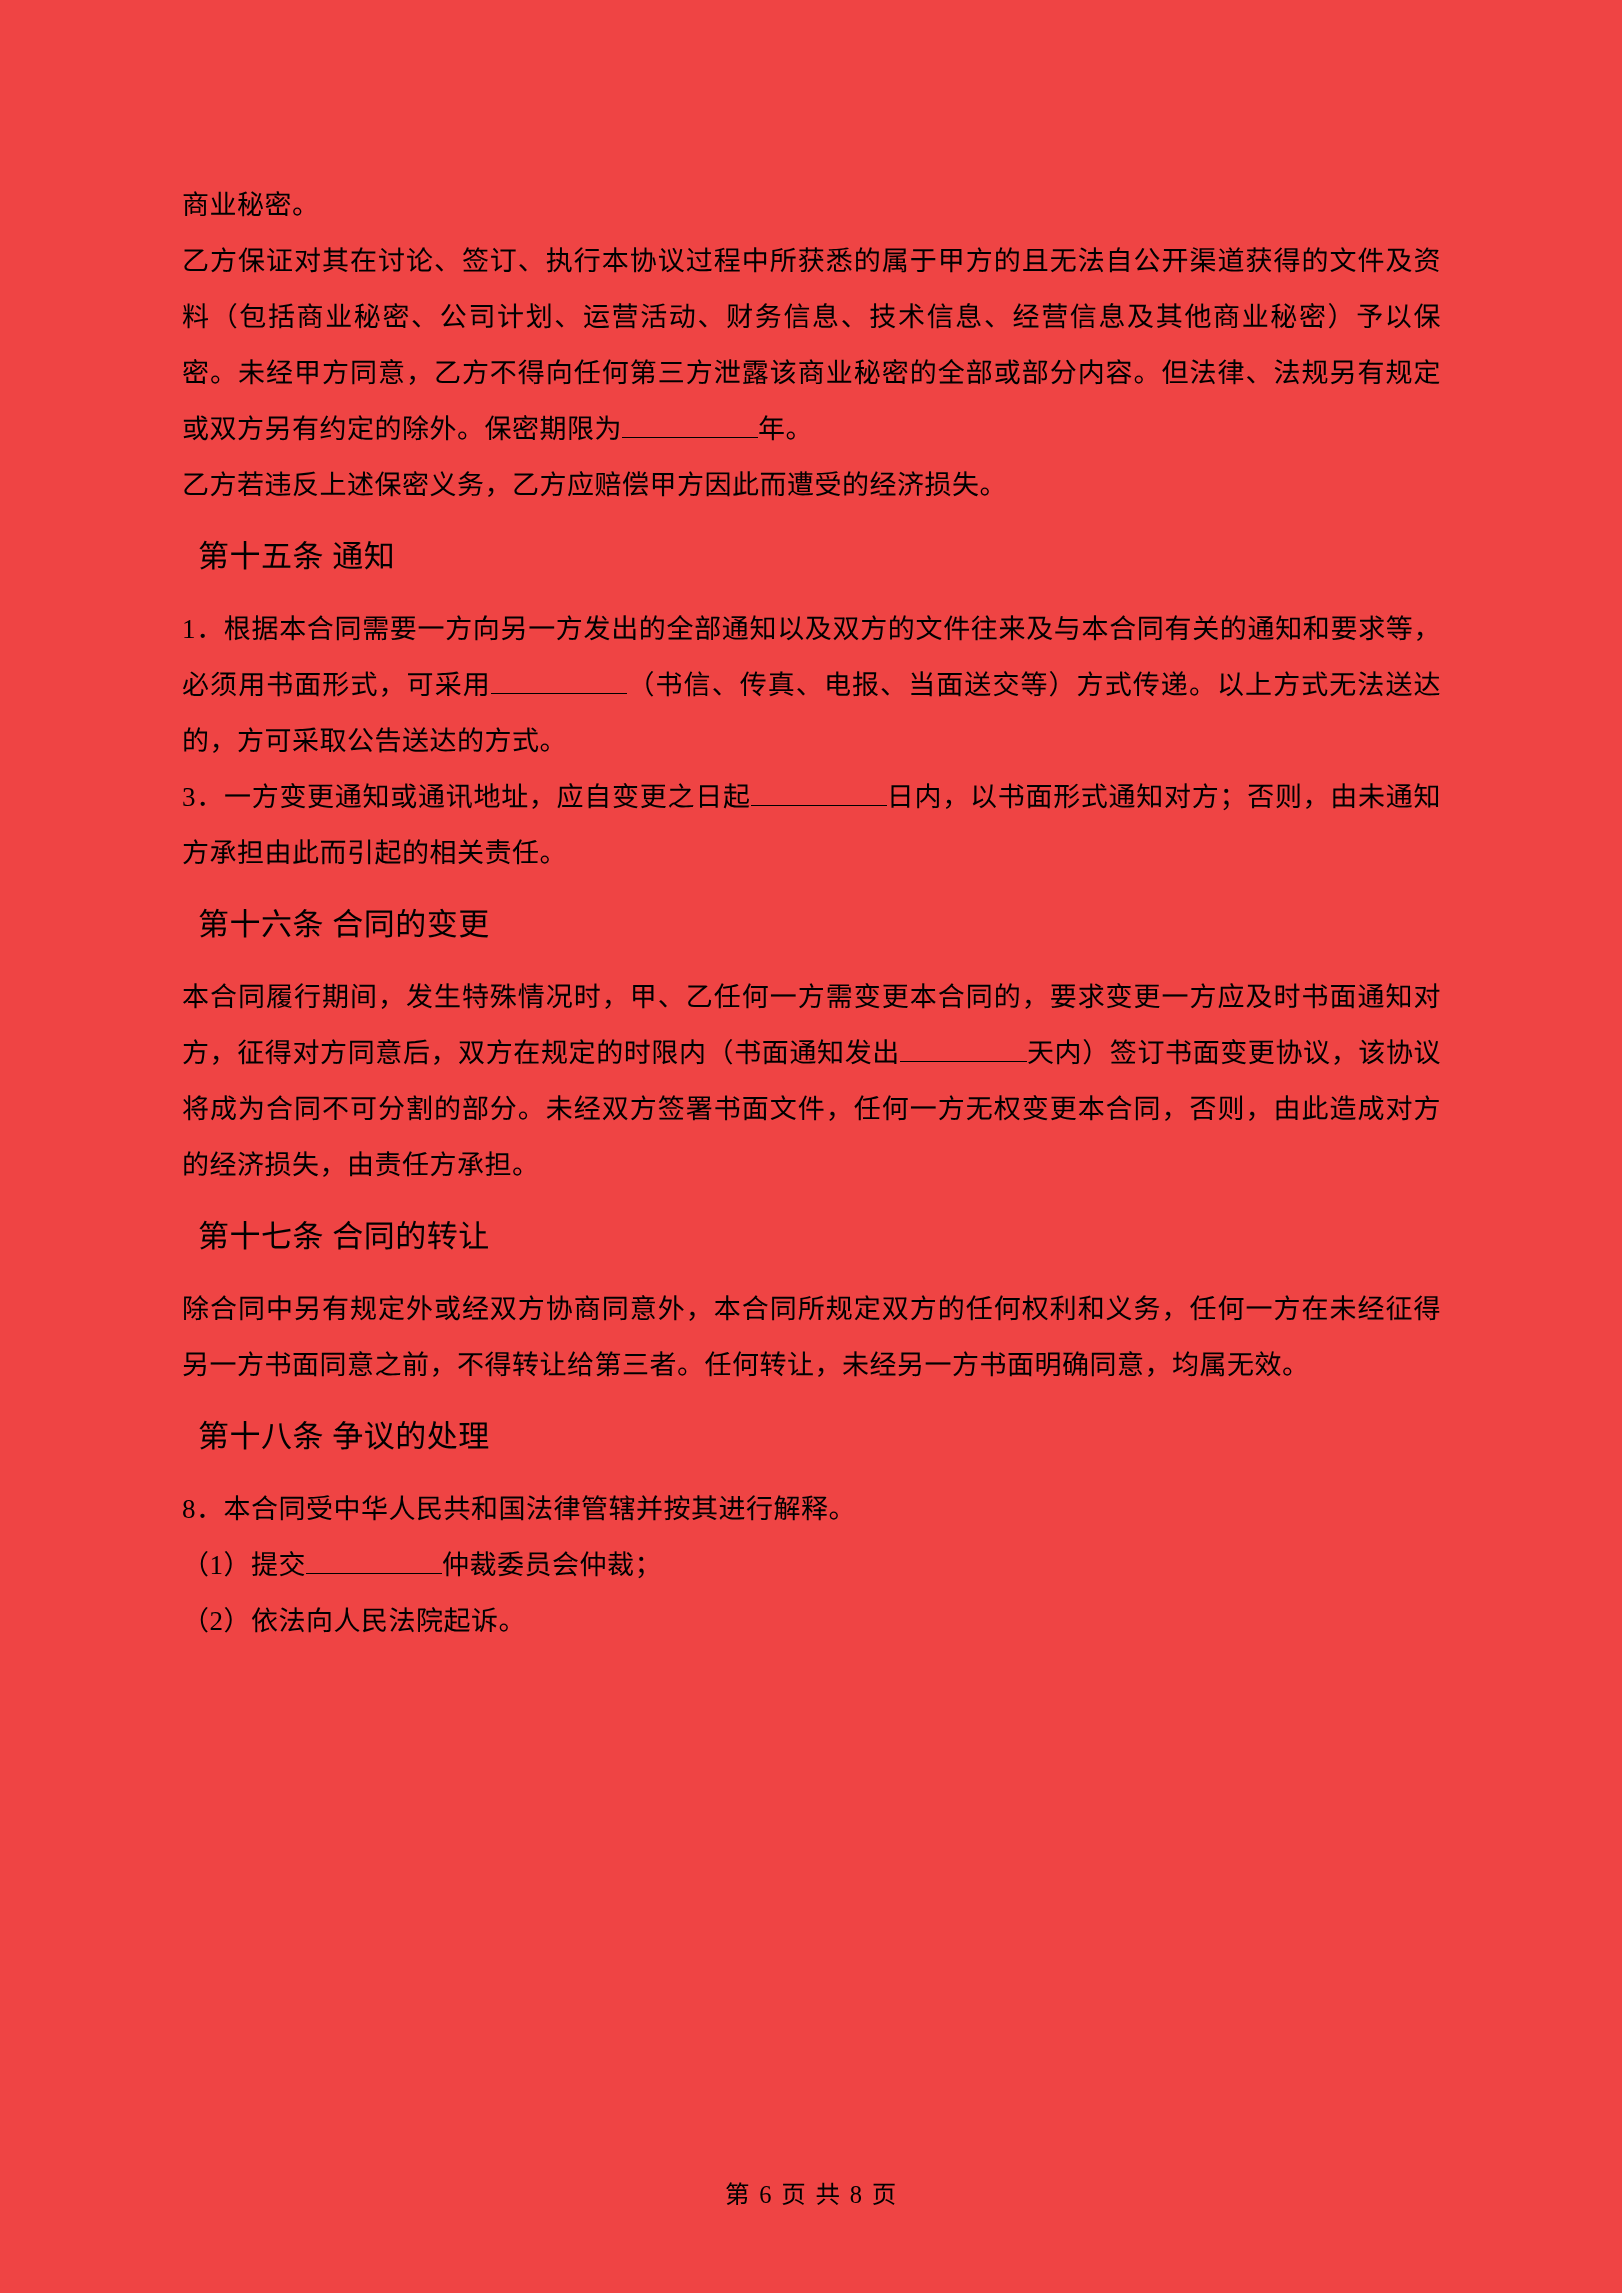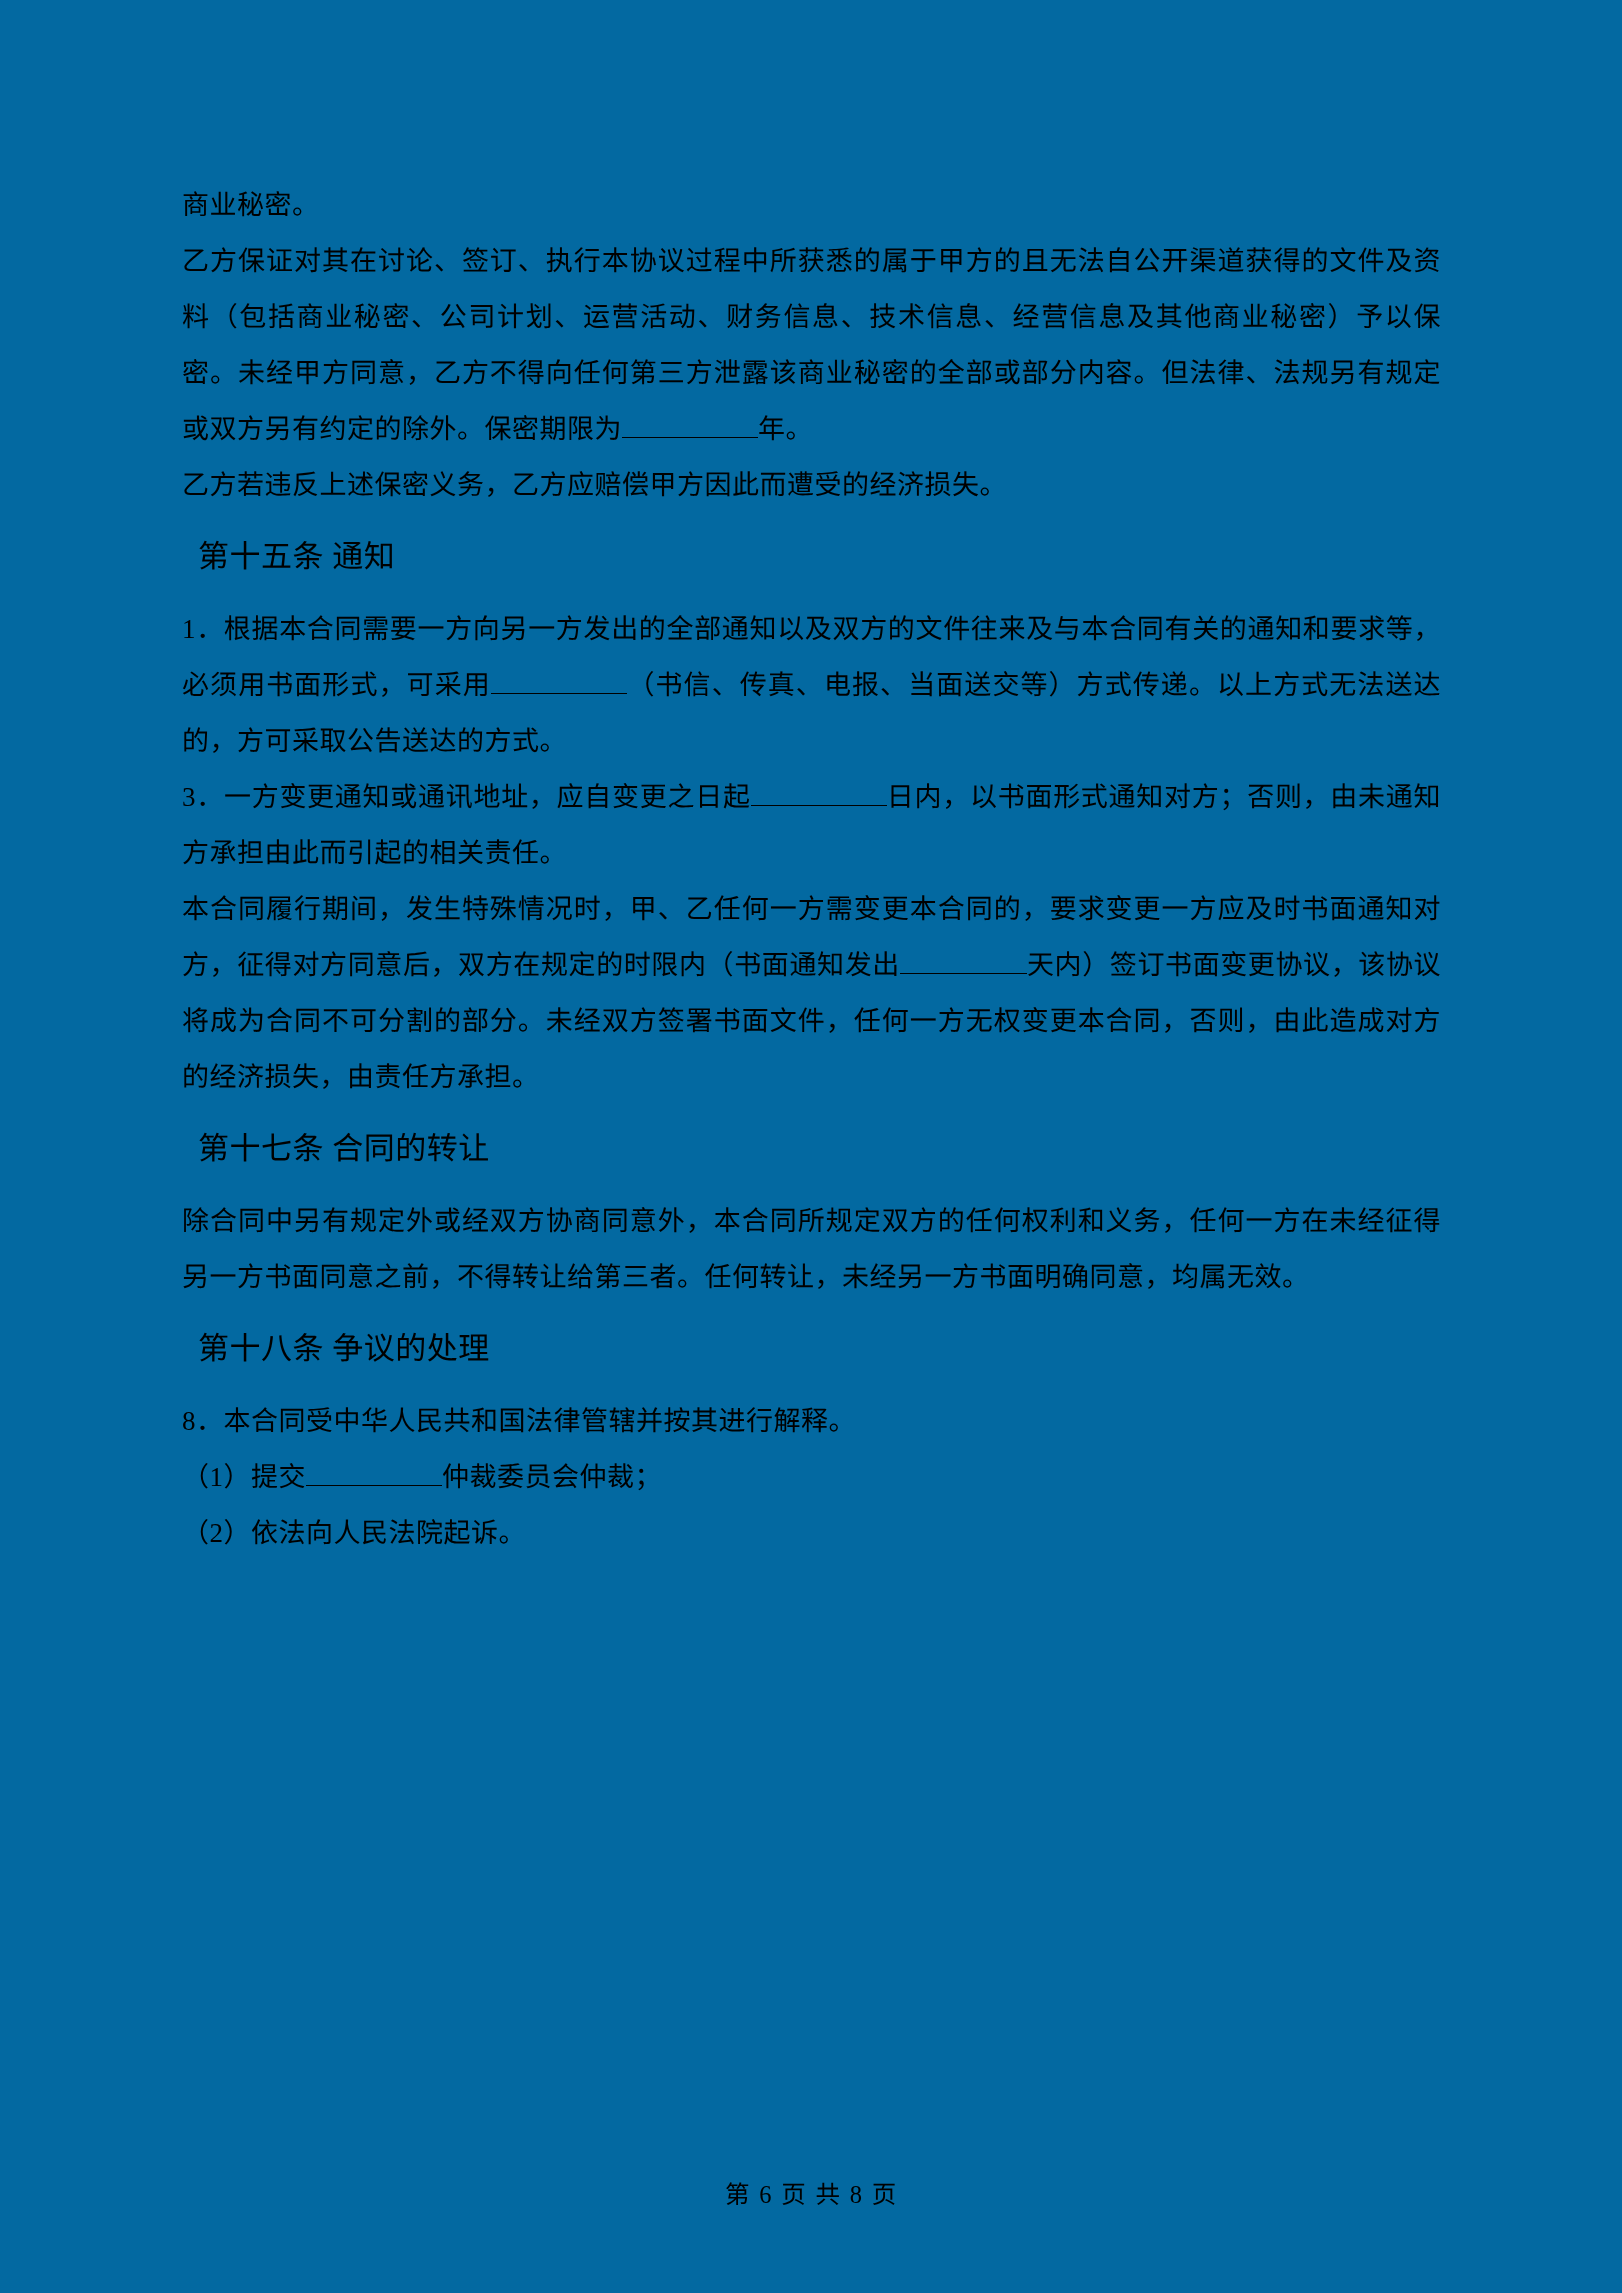--- a/index.html
+++ b/index.html
@@ -12,21 +12,21 @@
     height: 2294px;
     font-family: "Liberation Serif", "DejaVu Serif", serif;
     color: #000000;
   }
   .page {
     position: relative;
     width: 1623px;
     height: 2294px;
     box-sizing: border-box;
     padding: 177px 182px 0 182px;
-    background: #0369a1;
+    background: #ef4444;
   }
   .doc-body {
     font-size: 27px;
     line-height: 56px;
     text-align: justify;
     text-justify: inter-ideograph;
     letter-spacing: 0.5px;
   }
   .para {
     margin: 0 0 0 0;
@@ -68,20 +68,21 @@
 
     <p class="para">乙方若违反上述保密义务，乙方应赔偿甲方因此而遭受的经济损失。</p>
 
     <p class="heading">第十五条  通知</p>
 
     <p class="para"><span>1．根据本合同需要一方向另一方发出的全部通知以及双方的文件往来及与本合同有关的通知和要求等，必须用书面形式，可采用</span><span class="blank w150"></span><span>（书信、传真、电报、当面送交等）方式传递。以上方式无法送达的，方可采取公告送达的方式。</span></p>
 
 
     <p class="para"><span>3．一方变更通知或通讯地址，应自变更之日起</span><span class="blank w150"></span><span>日内，以书面形式通知对方；否则，由未通知方承担由此而引起的相关责任。</span></p>
 
+    <p class="heading">第十六条  合同的变更</p>
 
     <p class="para"><span>本合同履行期间，发生特殊情况时，甲、乙任何一方需变更本合同的，要求变更一方应及时书面通知对方，征得对方同意后，双方在规定的时限内（书面通知发出</span><span class="blank w140"></span><span>天内）签订书面变更协议，该协议将成为合同不可分割的部分。未经双方签署书面文件，任何一方无权变更本合同，否则，由此造成对方的经济损失，由责任方承担。</span></p>
 
     <p class="heading">第十七条  合同的转让</p>
 
     <p class="para">除合同中另有规定外或经双方协商同意外，本合同所规定双方的任何权利和义务，任何一方在未经征得另一方书面同意之前，不得转让给第三者。任何转让，未经另一方书面明确同意，均属无效。</p>
 
     <p class="heading">第十八条  争议的处理</p>
 
     <p class="para">8．本合同受中华人民共和国法律管辖并按其进行解释。</p>

